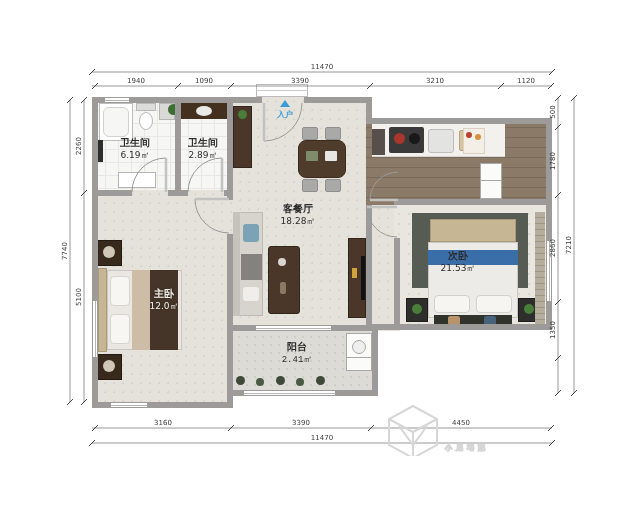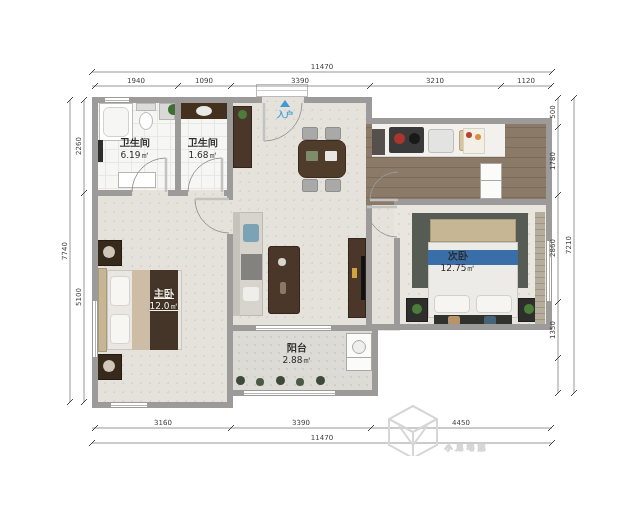--- a/index.html
+++ b/index.html
@@ -19,21 +19,21 @@
   .floor-balcony{background:#dddbd5;
     background-image:radial-gradient(#cfcdc7 1px,transparent 1px);background-size:8px 8px;}
   .wall{background:#9c9b99;}
   .win{background:linear-gradient(#ffffff 0 2px,#b5b5b3 2px 3px,#ffffff 3px 6px);
        border:1px solid #9c9b99;box-sizing:border-box;}
   .winv{background:linear-gradient(90deg,#ffffff 0 2px,#b5b5b3 2px 3px,#ffffff 3px 6px);
        border:1px solid #9c9b99;box-sizing:border-box;}
   .rlabel{position:absolute;width:80px;text-align:center;color:#2c2c2c;
           font-size:10px;font-weight:bold;line-height:1.25;pointer-events:none;}
   .rlabel .ar{font-size:9px;font-weight:normal;}
-  .rlabel.light{color:#f4f2ee;text-shadow:0 0 2px rgba(40,30,20,.6);text-decoration:underline;}
+  .rlabel.light{color:#f4f2ee;text-shadow:0 0 2px rgba(40,30,20,.6);}
   .furn{position:absolute;box-sizing:border-box;}
   .entry-tri{width:0;height:0;border-left:5px solid transparent;border-right:5px solid transparent;
              border-bottom:7px solid #3b9bd4;}
   .entry-txt{font-size:8px;color:#3b9bd4;width:28px;text-align:center;font-weight:bold;}
   svg{position:absolute;left:0;top:0;pointer-events:none;}
   svg text{font-family:"DejaVu Sans",sans-serif;font-size:7px;fill:#3a3a3a;}
 </style>
 </head>
 <body>
 
@@ -216,33 +216,37 @@
 
   <div class="abs entry-tri" style="left:280px;top:100px;"></div>
   <div class="abs entry-txt" style="left:271px;top:109px;">入户</div>
 
   <div class="rlabel" style="left:95px;top:137px;">
     <div>卫生间</div>
     <div class="ar">6.19㎡</div>
   </div>
   <div class="rlabel" style="left:163px;top:137px;">
     <div>卫生间</div>
-    <div class="ar">1.68㎡</div>
+    <div class="ar">2.89㎡</div>
+  </div>
+  <div class="rlabel" style="left:258px;top:203px;">
+    <div>客餐厅</div>
+    <div class="ar">18.28㎡</div>
   </div>
   <div class="rlabel" style="left:418px;top:250px;">
     <div>次卧</div>
-    <div class="ar">12.75㎡</div>
+    <div class="ar">21.53㎡</div>
   </div>
   <div class="rlabel light" style="left:124px;top:288px;">
     <div>主卧</div>
     <div class="ar">12.0㎡</div>
   </div>
-  <div class="rlabel" style="left:257px;top:342px;">
+  <div class="rlabel" style="left:257px;top:342px;font-family:Liberation Mono, monospace;">
     <div>阳台</div>
-    <div class="ar">2.88㎡</div>
+    <div class="ar">2.41㎡</div>
   </div>
 
   <svg width="250" height="70" style="left:385px;top:400px;">
     <g stroke="#d6d6d6" fill="none" stroke-width="2">
       <polygon points="28,6 52,19 52,45 28,58 4,45 4,19"></polygon>
       <polyline points="4,19 28,32 52,19"></polyline>
       <line x1="28" y1="32" x2="28" y2="58"></line>
       <polyline points="14,26 28,45 42,26"></polyline>
     </g>
     <text x="60" y="50" font-size="44" font-weight="bold" letter-spacing="4" fill="none" stroke="#d6d6d6" stroke-width="1.3">小尼宅配</text>

